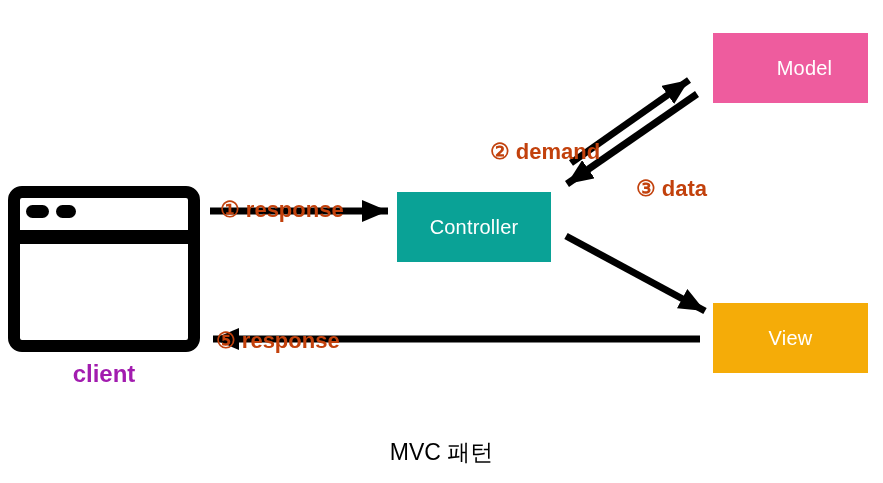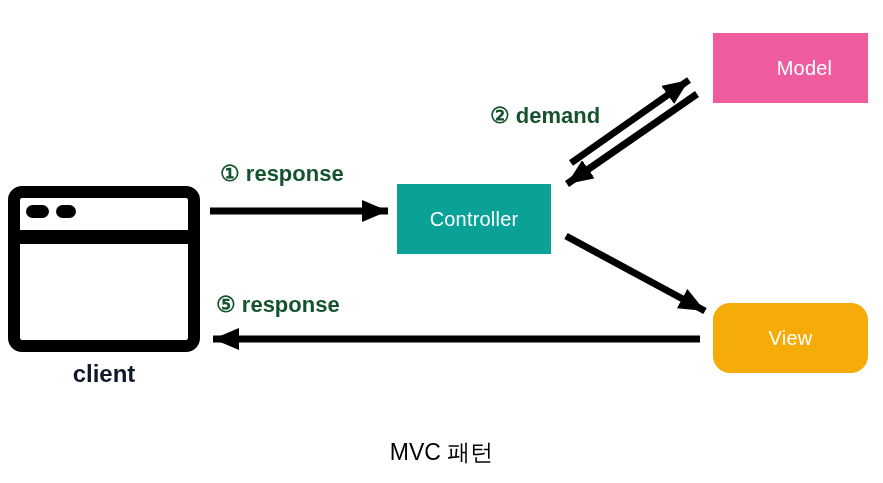--- a/index.html
+++ b/index.html
@@ -24,46 +24,47 @@
   .node-box {
     position: absolute;
     display: flex;
     align-items: center;
     justify-content: center;
     color: #ffffff;
     font-size: 20px;
     font-weight: 500;
     letter-spacing: 0.2px;
   }
-  .node-controller { left: 397px; top: 184px; width: 154px; height: 70px; }
+  .node-controller { left: 397px; top: 192px; width: 154px; height: 70px; }
   .node-model      { left: 713px; top:  33px; width: 155px; height: 70px; }
-  .node-view       { left: 713px; top: 303px; width: 155px; height: 70px; border-radius: 17px; }
+  .node-view       { left: 713px; top: 303px; width: 155px; height: 70px; }
 
   .client-icon {
     position: absolute;
     left: 8px; top: 186px;
     width: 192px; height: 166px;
   }
 
   .client-label {
     position: absolute;
     left: 8px; top: 360px;
     width: 192px;
     text-align: center;
     font-size: 24px;
     font-weight: 700;
-    color: #0f172a;
+    color: #a21caf;
   }
 
   .edge-label {
     position: absolute;
     font-size: 22px;
     font-weight: 700;
-    color: #14532d;
+    color: #c2410c;
     white-space: nowrap;
+    margin-top: 36px;
   }
   .label-request    { left: 220px; top: 161px; }
   .label-demand     { left: 490px; top: 103px; }
   .label-data       { left: 636px; top: 140px; }
   .label-publishing { left: 659px; top: 250px; }
   .label-response   { left: 216px; top: 292px; }
 
   .diagram-title {
     position: absolute;
     left: 0; right: 0; top: 437px;
@@ -104,17 +105,18 @@
   </div>
   <div class="node-box node-model" style="background-color: rgb(238, 92, 158); padding-left: 28px;">
     <span>Model</span>
   </div>
   <div class="node-box node-view" style="background-color: rgb(245, 172, 8);">
     <span>View</span>
   </div>
 
   <div class="edge-label label-request">① response</div>
   <div class="edge-label label-demand">② demand</div>
+  <div class="edge-label label-data">③ data</div>
   <div class="edge-label label-response">⑤ response</div>
 
   <div class="diagram-title">MVC 패턴</div>
 
 </div>
 
 </body></html>

